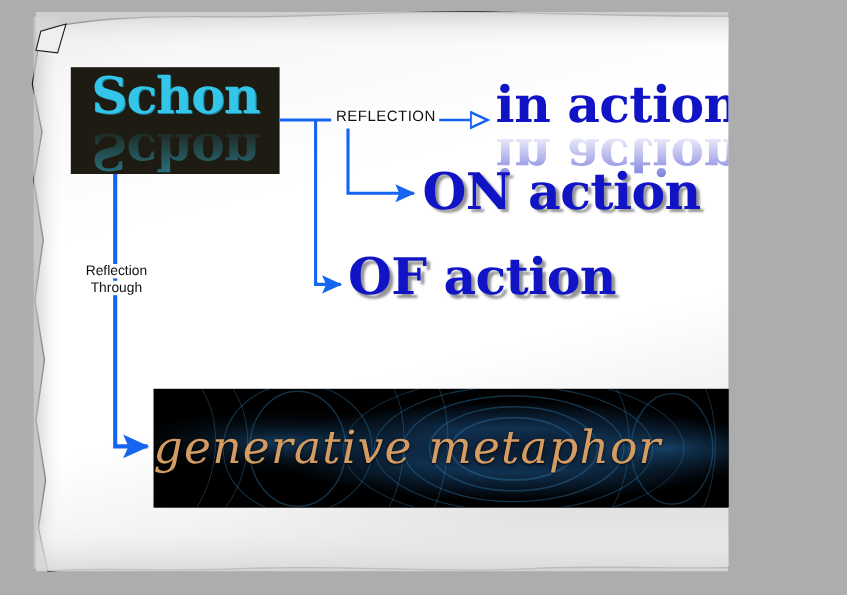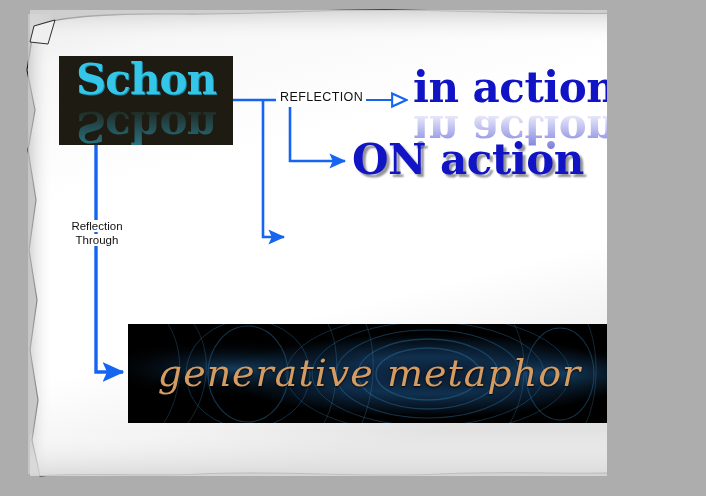--- a/index.html
+++ b/index.html
@@ -126,21 +126,20 @@
   
   #metaphor-box{
     position:absolute;
     left:128px;top:324px;width:483px;height:99px;
     background:#000;
     overflow:hidden;
   }
   #metaphor-bg{position:absolute;left:0;top:0;width:483px;height:99px;}
   #metaphor-word{
     position:absolute;left:0;top:26px;width:483px;
-    text-align:center;
     font-family:"DejaVu Serif", serif;
     font-style:italic;
     font-size:38px;
     line-height:46px;
     letter-spacing:1px;
     color:#d49b63;
     text-shadow:0 1px 2px rgba(0,0,0,.9);
     white-space:nowrap;
   }
 
@@ -208,20 +207,21 @@
     <div id="schon-box">
       <div id="schon-word">Schon</div>
       <div id="schon-reflect">Schon</div>
     </div>
 
     <div class="wordart" id="in-action">in action</div>
     <div id="in-action-reflect">in action</div>
 
     <div class="wordart" id="on-action">ON action</div>
 
+    <div class="wordart" id="of-action">OF action</div>
 
     <svg id="connectors" viewBox="0 0 706 496">
       <defs>
         <marker id="solidArrow" markerWidth="7" markerHeight="7" refX="6" refY="3.2" orient="auto" markerUnits="strokeWidth">
           <path d="M0,0.3 L6.4,3.2 L0,6.1 L1.3,3.2 Z" fill="#1565f0"></path>
         </marker>
         <marker id="hollowArrow" markerWidth="8" markerHeight="8" refX="7" refY="3.6" orient="auto" markerUnits="strokeWidth">
           <path d="M0.4,0.5 L7.2,3.6 L0.4,6.7 Z" fill="#ffffff" stroke="#1565f0" stroke-width="1"></path>
         </marker>
       </defs>

